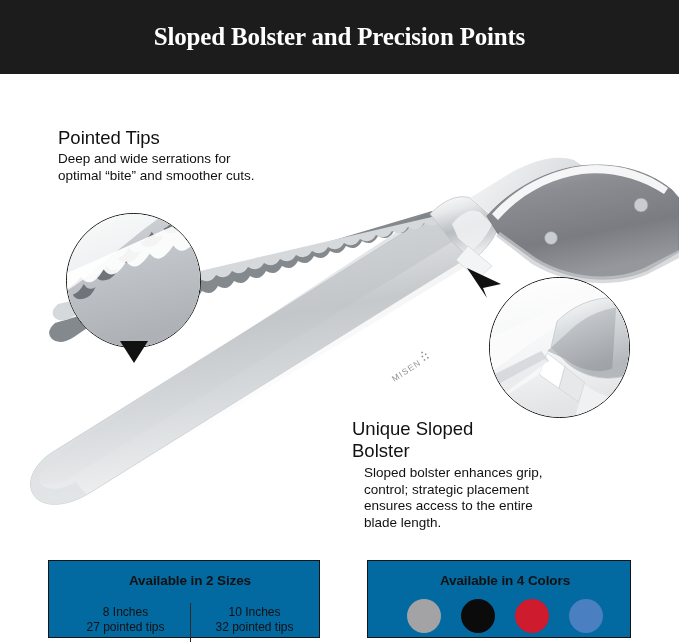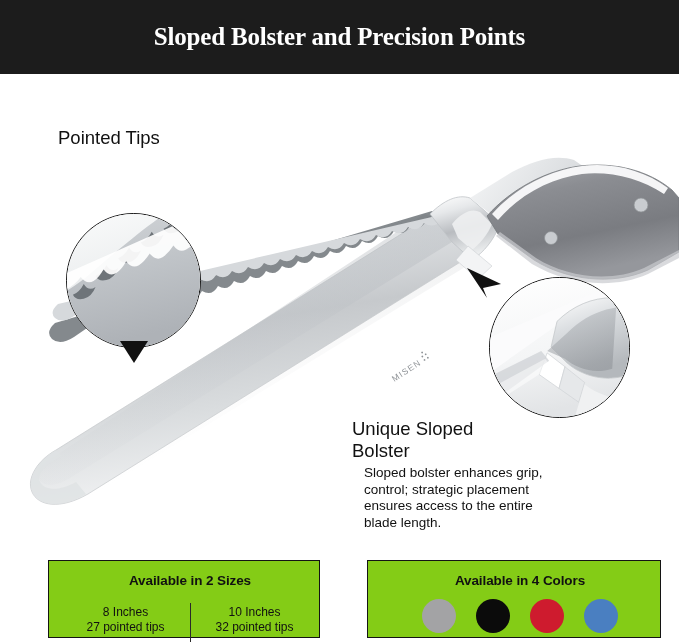--- a/index.html
+++ b/index.html
@@ -41,24 +41,24 @@
     border:1.4px solid #141414; overflow:hidden; background:#f4f4f5;
   }
   #magnifier-serration{ left:66px; top:213px; width:135px; height:135px; }
   #magnifier-bolster{ left:489px; top:277px; width:141px; height:141px; }
   .mag-svg{ display:block; width:100%; height:100%; }
 
   .pointer-tri{ position:absolute; }
 
   
   .info-box{
-    position:absolute; border:1.6px solid #141414; background:#84cc16;padding-left:12px;
+    position:absolute; border:1.6px solid #141414; background:#0369a1;padding-left:12px;
   }
   #box-sizes{ left:48px; top:560px; width:272px; height:78px; }
-  #box-colors{ left:367px; top:560px; width:294px; height:78px; }
+  #box-colors{ left:367px; top:560px; width:264px; height:78px; }
 
   .box-title{
     text-align:center; font-size:13.5px; font-weight:bold;
     margin-top:12px; color:#111; letter-spacing:-0.1px;
   }
 
   #sizes-cols{
     display:flex; margin-top:17px; position:relative; height:40px;
   }
   .size-col{ flex:1; text-align:center; font-size:12px; line-height:15px; color:#111; }
@@ -268,20 +268,24 @@
 
     <path d="M 96 108 C 112 120, 130 124, 141 122 L 141 141 L 86 141 Z" fill="#f0f1f2"></path>
   </svg>
 </div>
 <svg class="pointer-tri" style="left:467px; top:268px;" width="34" height="30">
   <polygon points="0,0 34,16 16,20 20,30" fill="#111111"></polygon>
 </svg>
 
 <div id="anno-tips">
   <div class="anno-head">Pointed Tips</div>
+  <div class="anno-body">
+    <div>Deep and wide serrations for</div>
+    <div>optimal “bite” and smoother cuts.</div>
+  </div>
 </div>
 
 <div id="anno-bolster">
   <div class="anno-head">
     <div>Unique Sloped</div>
     <div>Bolster</div>
   </div>
   <div class="anno-body">
     <div>Sloped bolster enhances grip,</div>
     <div>control; strategic placement</div>

